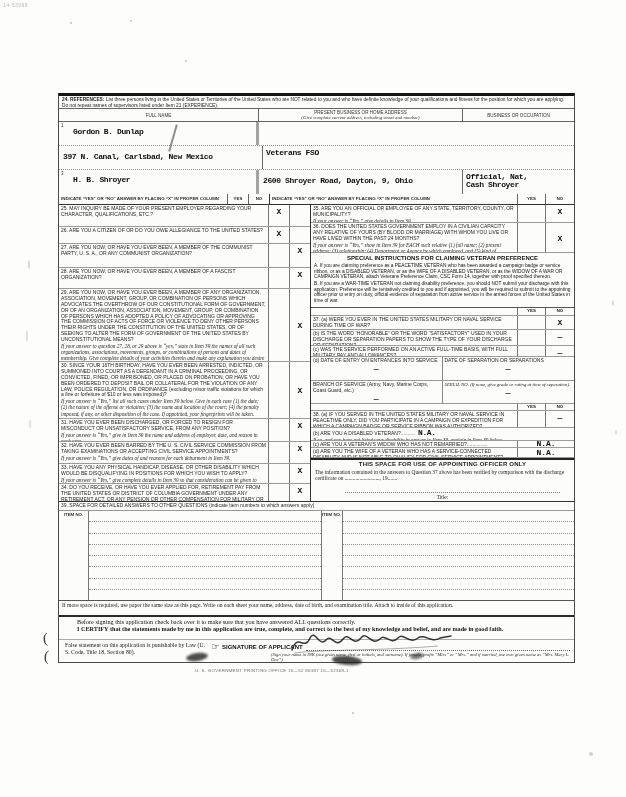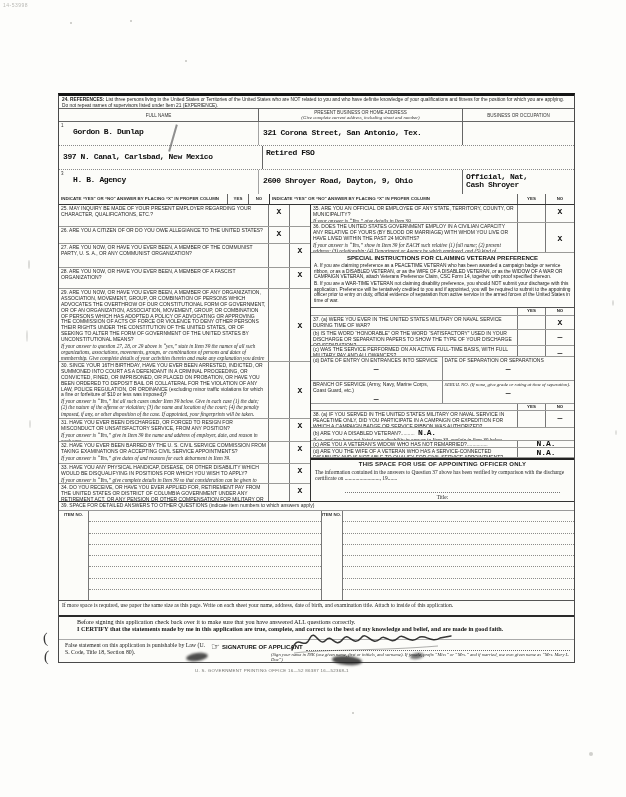--- a/index.html
+++ b/index.html
@@ -13,21 +13,21 @@
 
   
   .refs-note{height:13px;padding:1px 3px;font-size:4.8px;border-bottom:1px solid #666;color:#222;}
   .refs-note b{font-weight:bold;}
   .refs-head{height:13px;display:flex;border-bottom:1px solid #666;text-align:center;font-size:4.6px;color:#333;}
   .refs-head .c1{width:200px;border-right:1px solid #666;padding-top:4px;}
   .refs-head .c2{width:204px;border-right:1px solid #666;padding-top:1px;}
   .refs-head .c2 .it{font-family:"Liberation Serif",serif;font-style:italic;font-size:4.8px;}
   .refs-head .c3{flex:1;padding-top:4px;}
   .ref-row{height:24px;display:flex;border-bottom:1px dotted #8a8a8a;}
-  .ref-row .c1{width:200px;border-right:1px solid #a3a3a3;position:relative;padding:6px 8px 0 14px;}
+  .ref-row .c1{width:200px;border-right:3px solid #a3a3a3;position:relative;padding:6px 8px 0 14px;}
   .ref-row .c2{width:204px;border-right:1px solid #666;padding:7px 0 0 4px;}
   .ref-row .c3{flex:1;padding:3px 0 0 3px;}
   .rownum{position:absolute;left:2px;top:1px;font-size:4.5px;color:#333;}
   .typed{font-family:"Liberation Mono",monospace;font-weight:bold;font-size:8px;color:#0e0e0e;white-space:pre-line;letter-spacing:-.4px;line-height:1.05;}
 
   
   .ind-row{height:11px;display:flex;border-bottom:1.5px solid #333;font-size:4.4px;font-weight:bold;color:#2a2a2a;}
   .ind-row .t{padding:2px 2px 0 2px;}
   .ind-row .lbl{width:21px;border-left:1px solid #666;text-align:center;padding-top:2px;}
   .ind-row .lt{width:168px;}
@@ -122,29 +122,28 @@
       <div class="c2">
         <div>PRESENT BUSINESS OR HOME ADDRESS</div>
         <div class="it">(Give complete current address, including street and number)</div>
       </div>
       <div class="c3">BUSINESS OR OCCUPATION</div>
     </div>
 
     <div class="ref-row">
       <div class="c1"><span class="rownum">1</span>
         <span class="typed">Gordon B. Dunlap</span></div>
-      <div class="c2"><span class="typed">321 Corona Street, San Antonio, Tex.</span></div>
     </div>
     <div class="ref-row">
       <div class="c2"><span class="typed">397 N. Canal, Carlsbad, New Mexico</span></div>
-      <div class="c3"><span class="typed">Retired FSO</span></div>
+      <div class="c3"><span class="typed">Veterans FSO</span></div>
     </div>
     <div class="ref-row" style="border-bottom:none;">
       <div class="c1"><span class="rownum">3</span>
-        <span class="typed">H. B. Agency</span></div>
+        <span class="typed">H. B. Shroyer</span></div>
       <div class="c2"><span class="typed">2600 Shroyer Road, Dayton, 9, Ohio</span></div>
       <div class="c3"><span class="typed">Official, Nat,
 Cash Shroyer</span></div>
     </div>
 
     <div class="ind-row">
       <div class="t lt">INDICATE “YES” OR “NO” ANSWER BY PLACING “X” IN PROPER COLUMN</div>
       <div class="lbl">YES</div>
       <div class="lbl">NO</div>
       <div class="t rt">INDICATE “YES” OR “NO” ANSWER BY PLACING “X” IN PROPER COLUMN</div>

